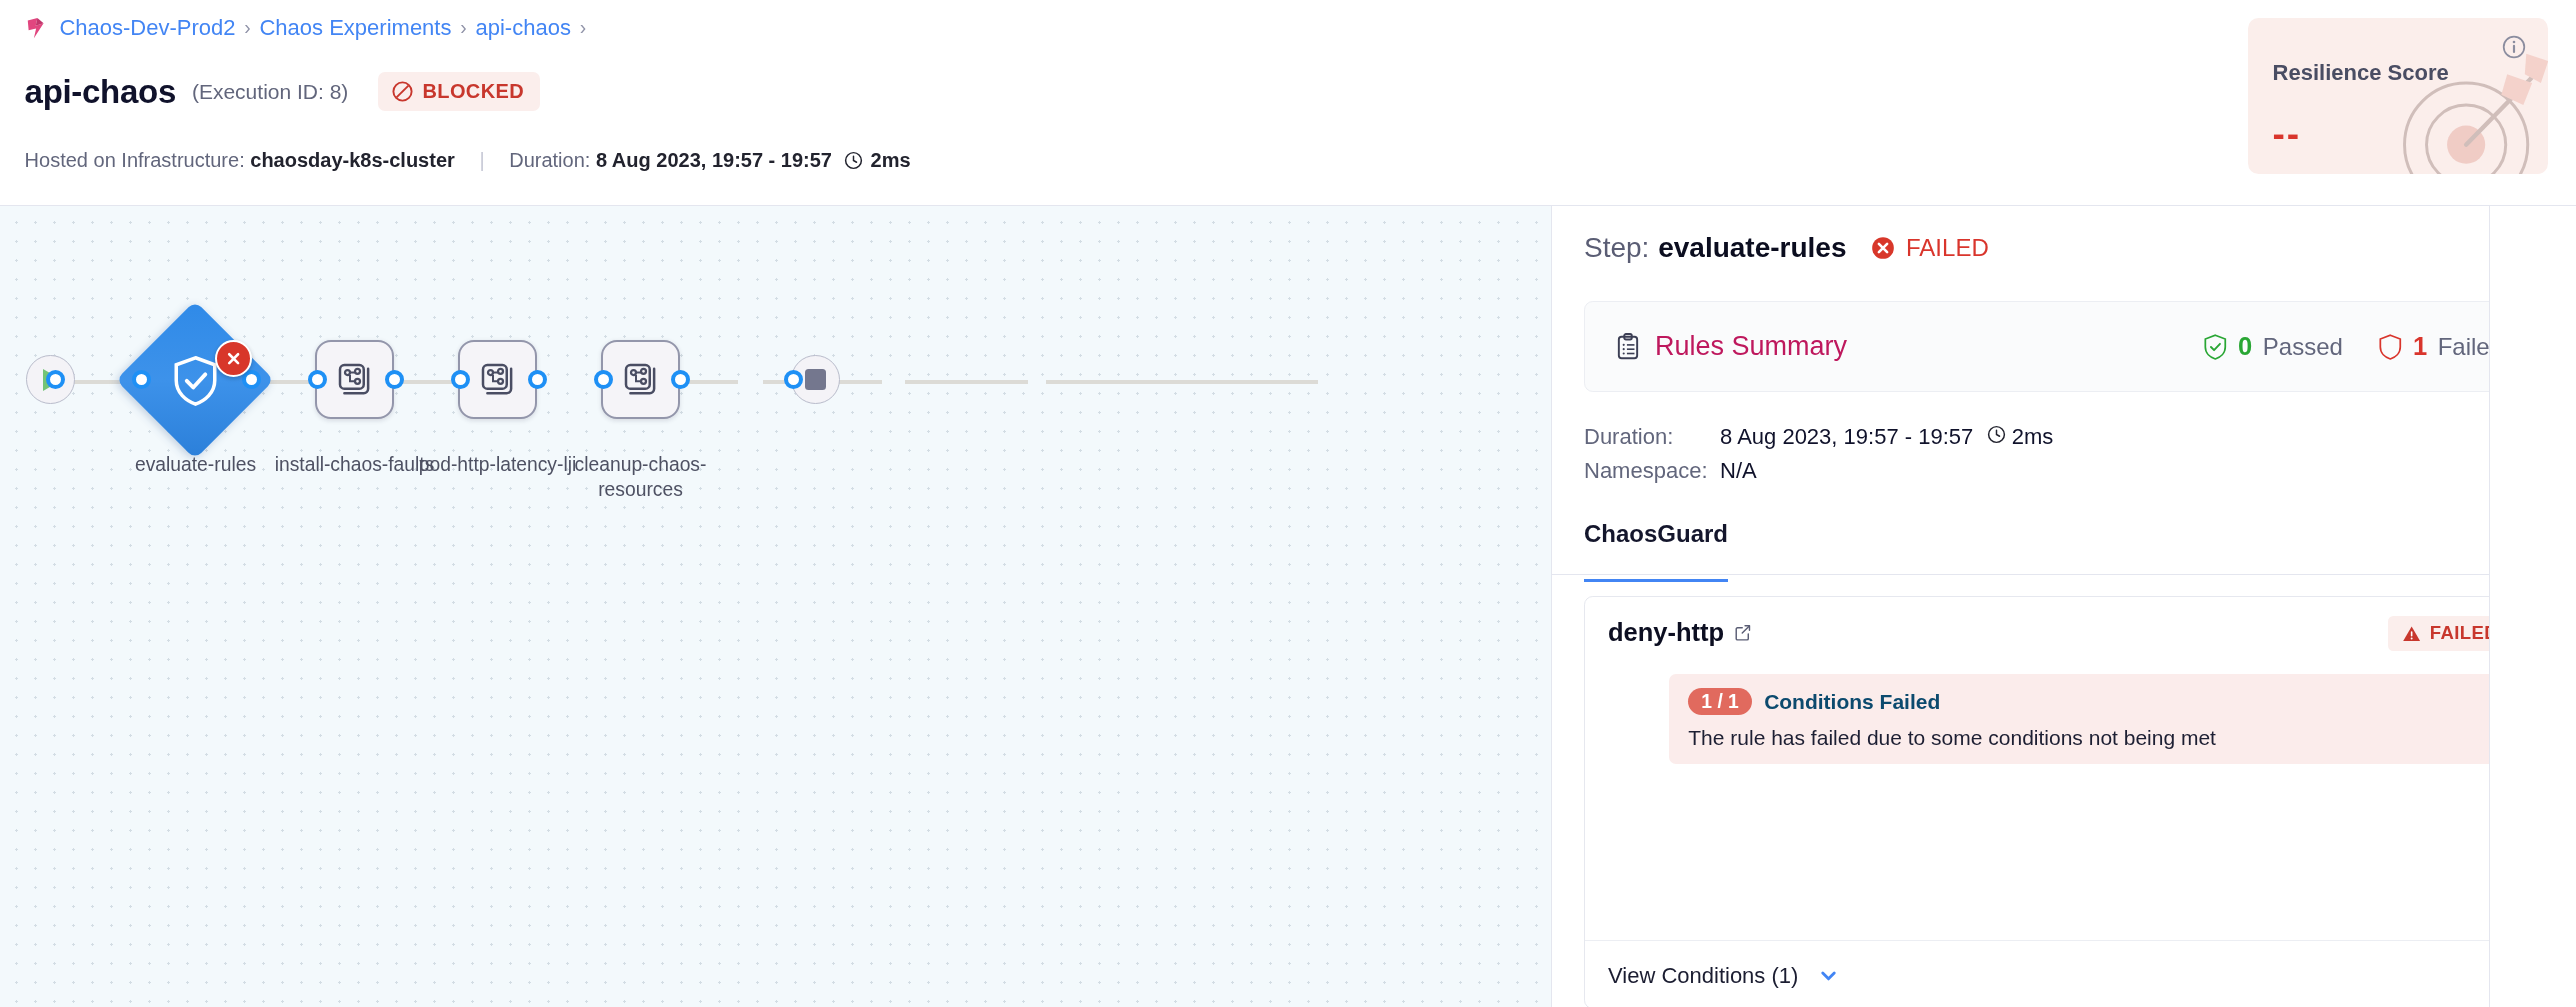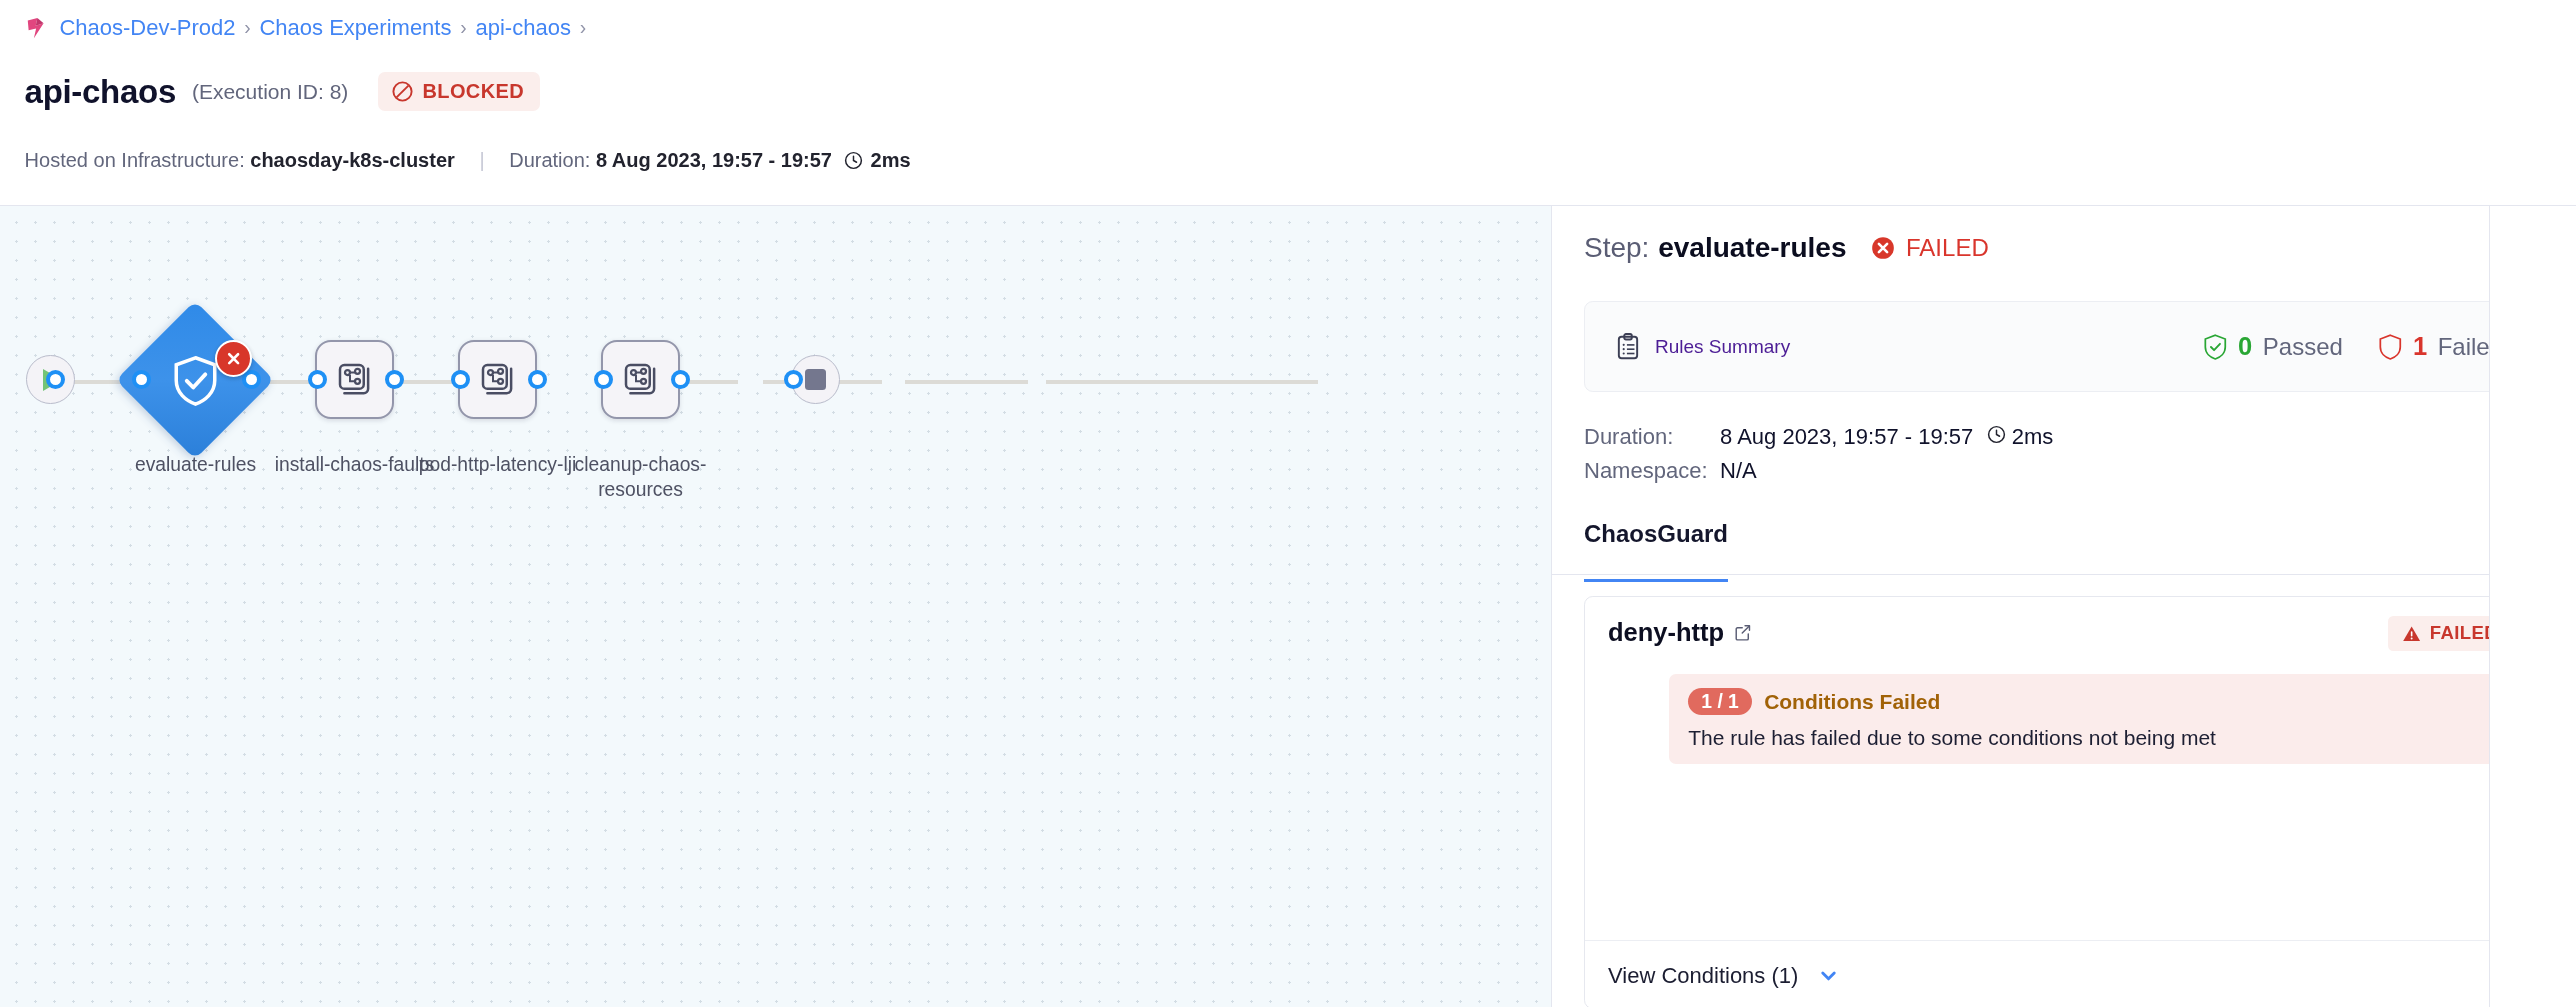--- a/index.html
+++ b/index.html
@@ -147,21 +147,21 @@
     position:absolute; right:30px; top:23px; width:37px;height:37px;
     display:flex;align-items:center;justify-content:center; cursor:pointer;
   }
 
   .rules-summary {
     position:absolute; left:32px; top:95px; width:950px; height:91px;
     background:#fafbfc; border:0.9px solid #eceef3; border-radius:8.8px;
     display:flex; align-items:center; padding:0 30px;
   }
   .rs-left { display:flex; align-items:center; gap:14px; }
-  .rs-title { font-size:19px; color:#4c1d95; }
+  .rs-title { font-size:27px; color:#be185d; }
   .rs-right { margin-left:auto; display:flex; align-items:center; gap:35px; }
   .rs-stat { display:flex; align-items:center; gap:10.5px; font-size:24px; }
   .rs-num { font-weight:700; font-size:25.5px; }
   .rs-num.pass { color:#29a634; }
   .rs-num.fail { color:#d9352c; }
   .rs-word { color:#62667c; }
 
   .kv { position:absolute; left:32px; font-size:22px; display:flex; }
   .kv .k { color:#62667c; width:136px; }
   .kv .v { color:#10122b; }
@@ -195,21 +195,21 @@
 
   .cond-box {
     position:absolute; left:84px; top:77px; width:846px; height:90px;
     background:#fbeceb; border-radius:7px; padding:14px 19.3px;
   }
   .cond-top { display:flex; align-items:center; gap:12.3px; }
   .cond-pill {
     background:#e16a5e; color:#fff; border-radius:16px;
     padding:2.6px 13px; font-size:19.3px; font-weight:700;
   }
-  .cond-label { color:#a16207; font-size:21px; font-weight:700; }
+  .cond-label { color:#0c4a6e; font-size:21px; font-weight:700; }
   .cond-msg { margin-top:10.5px; font-size:21px; color:#1d1f33; }
 
   .view-cond {
     position:absolute; left:23px; bottom:19.3px;
     display:flex; align-items:center; gap:19px;
     font-size:22px; color:#1b1d31; cursor:pointer;
   }
   .chev { width:23px;height:23px; }
   .card-divider {
     position:absolute; left:0; bottom:67px; width:950px; height:0.9px; background:#eceef3;
@@ -255,20 +255,37 @@
       <span class="meta-label">Duration:</span>
       <span>&nbsp;</span>
       <span class="meta-value">8 Aug 2023, 19:57 - 19:57</span>
       <svg class="clock-ico" viewBox="0 0 24 24">
         <circle cx="12" cy="12" r="9" fill="none" stroke="#22232e" stroke-width="1.7"></circle>
         <path d="M12 7 V12 L15.5 14" fill="none" stroke="#22232e" stroke-width="1.7" stroke-linecap="round"></path>
       </svg>
       <span class="meta-value">2ms</span>
     </div>
 
+    <div class="res-card">
+      <svg class="res-target" viewBox="0 0 120 120">
+        <circle cx="56" cy="70" r="42" fill="none" stroke="#c8b5b2" stroke-width="2"></circle>
+        <circle cx="56" cy="70" r="27" fill="none" stroke="#c8b5b2" stroke-width="2"></circle>
+        <circle cx="56" cy="70" r="13" fill="#eec6bf"></circle>
+        <path d="M56 70 L105 20" stroke="#c8b5b2" stroke-width="3" stroke-linecap="round"></path>
+        <path d="M97 8 L112 13 L107 28 L96 22 Z" fill="#f2cdc6"></path>
+        <path d="M84 22 L101 28 L95 43 L80 36 Z" fill="#f2cdc6"></path>
+      </svg>
+      <svg class="res-info" viewBox="0 0 24 24">
+        <circle cx="12" cy="12" r="9.5" fill="none" stroke="#8b8d9f" stroke-width="1.6"></circle>
+        <circle cx="12" cy="7.4" r="1.2" fill="#8b8d9f"></circle>
+        <rect x="11" y="10" width="2" height="7.5" rx="1" fill="#8b8d9f"></rect>
+      </svg>
+      <div class="res-title">Resilience Score</div>
+      <div class="res-value">--</div>
+    </div>
   </div>
 
   <div class="canvas">
     <div class="flow">
 
       <div class="edge" style="left:67px; width:158px;"></div>
       <div class="edge" style="left:230px; width:88px;"></div>
       <div class="edge" style="left:227px; width:97px;"></div>
       <div class="edge" style="left:332px; width:167px;"></div>
       <div class="edge" style="left:619px; width:119px;"></div>

